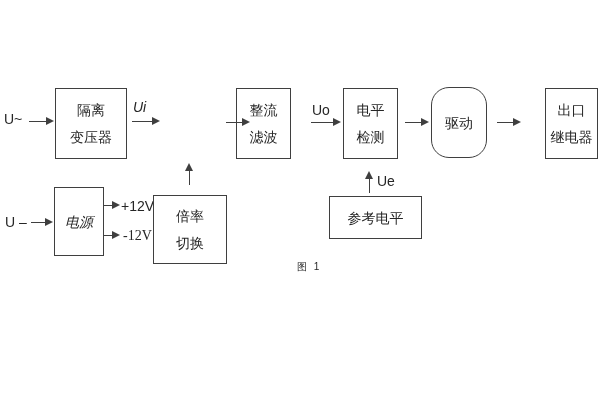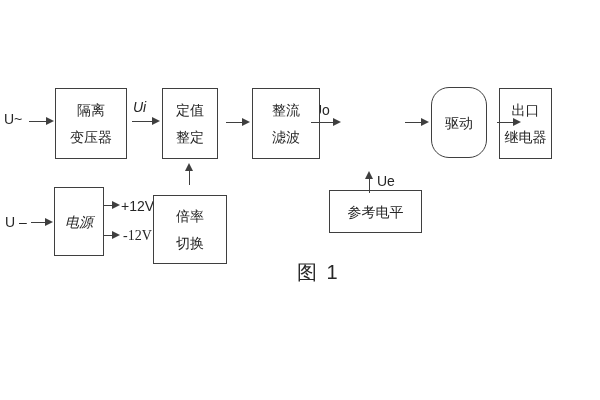--- a/index.html
+++ b/index.html
@@ -22,43 +22,43 @@
     align-items: center;
     justify-content: center;
     gap: 13px;
     font-size: 14px;
     line-height: 1;
     text-align: center;
     white-space: nowrap;
   }
   .b1 { left: 55px;  top: 88px;  width: 72px; height: 71px; }
   .b2 { left: 162px; top: 88px;  width: 56px; height: 71px; }
-  .b3 { left: 252px; top: 88px;  width: 68px; height: 71px; }
+  .b3 { left: 236px; top: 88px;  width: 55px; height: 71px; }
   .b4 { left: 343px; top: 88px;  width: 55px; height: 71px; }
   .b5 { left: 431px; top: 87px;  width: 56px; height: 71px; border-radius: 18px; }
-  .b6 { left: 499px; top: 88px;  width: 53px; height: 71px; text-align: center; }
+  .b6 { left: 545px; top: 88px;  width: 53px; height: 71px; text-align: center; }
   .b7 { left: 54px;  top: 187px; width: 50px; height: 69px; font-style: italic; }
   .b8 { left: 153px; top: 187px; width: 74px; height: 69px; margin-top: 8px; }
-  .b9 { left: 329px; top: 190px; width: 93px; height: 43px; }
+  .b9 { left: 329px; top: 196px; width: 93px; height: 43px; }
 
   .sig {
     position: absolute;
     font-size: 14px;
     line-height: 1;
     white-space: nowrap;
     color: #262626;
   }
   .lab-uac  { left: 4px;   top: 112px; }
   .lab-udc  { left: 5px;   top: 215px; }
   .lab-ui   { left: 133px; top: 100px; font-style: italic; }
   .lab-uo   { left: 312px; top: 103px; text-align: center; }
   .lab-ue   { left: 377px; top: 174px; }
   .lab-p12  { left: 121px; top: 199px; }
   .lab-n12  { left: 123px; top: 229px; font-family: Liberation Serif, serif; }
-  .caption  { left: 297px; top: 262px; font-size: 20px; letter-spacing: 2px; }
+  .caption  { left: 297px; top: 262px; font-size: 10px; letter-spacing: 2px; }
 
   
   .ha {
     position: absolute;
     height: 0;
     border-top: 1.5px solid #3f3f3f;
   }
   .ha::after {
     content: "";
     position: absolute;
@@ -109,27 +109,27 @@
   <span class="sig lab-ui">Ui</span>
   <span class="sig lab-uo">Uo</span>
   <span class="sig lab-ue">Ue</span>
   <span class="sig lab-p12">+12V</span>
   <span class="sig lab-n12">-12V</span>
 
   <div class="block b1">
     <span>隔离</span>
     <span>变压器</span>
   </div>
-  <div class="block b2">
-    <span>定值</span>
-    <span>整定</span>
-  </div>
   <div class="block b3">
     <span>整流</span>
     <span>滤波</span>
+  </div>
+  <div class="block b4">
+    <span>电平</span>
+    <span>检测</span>
   </div>
   <div class="block b5">
     <span>驱动</span>
   </div>
   <div class="block b6">
     <span>出口</span>
     <span>继电器</span>
   </div>
 
   <div class="block b7">

